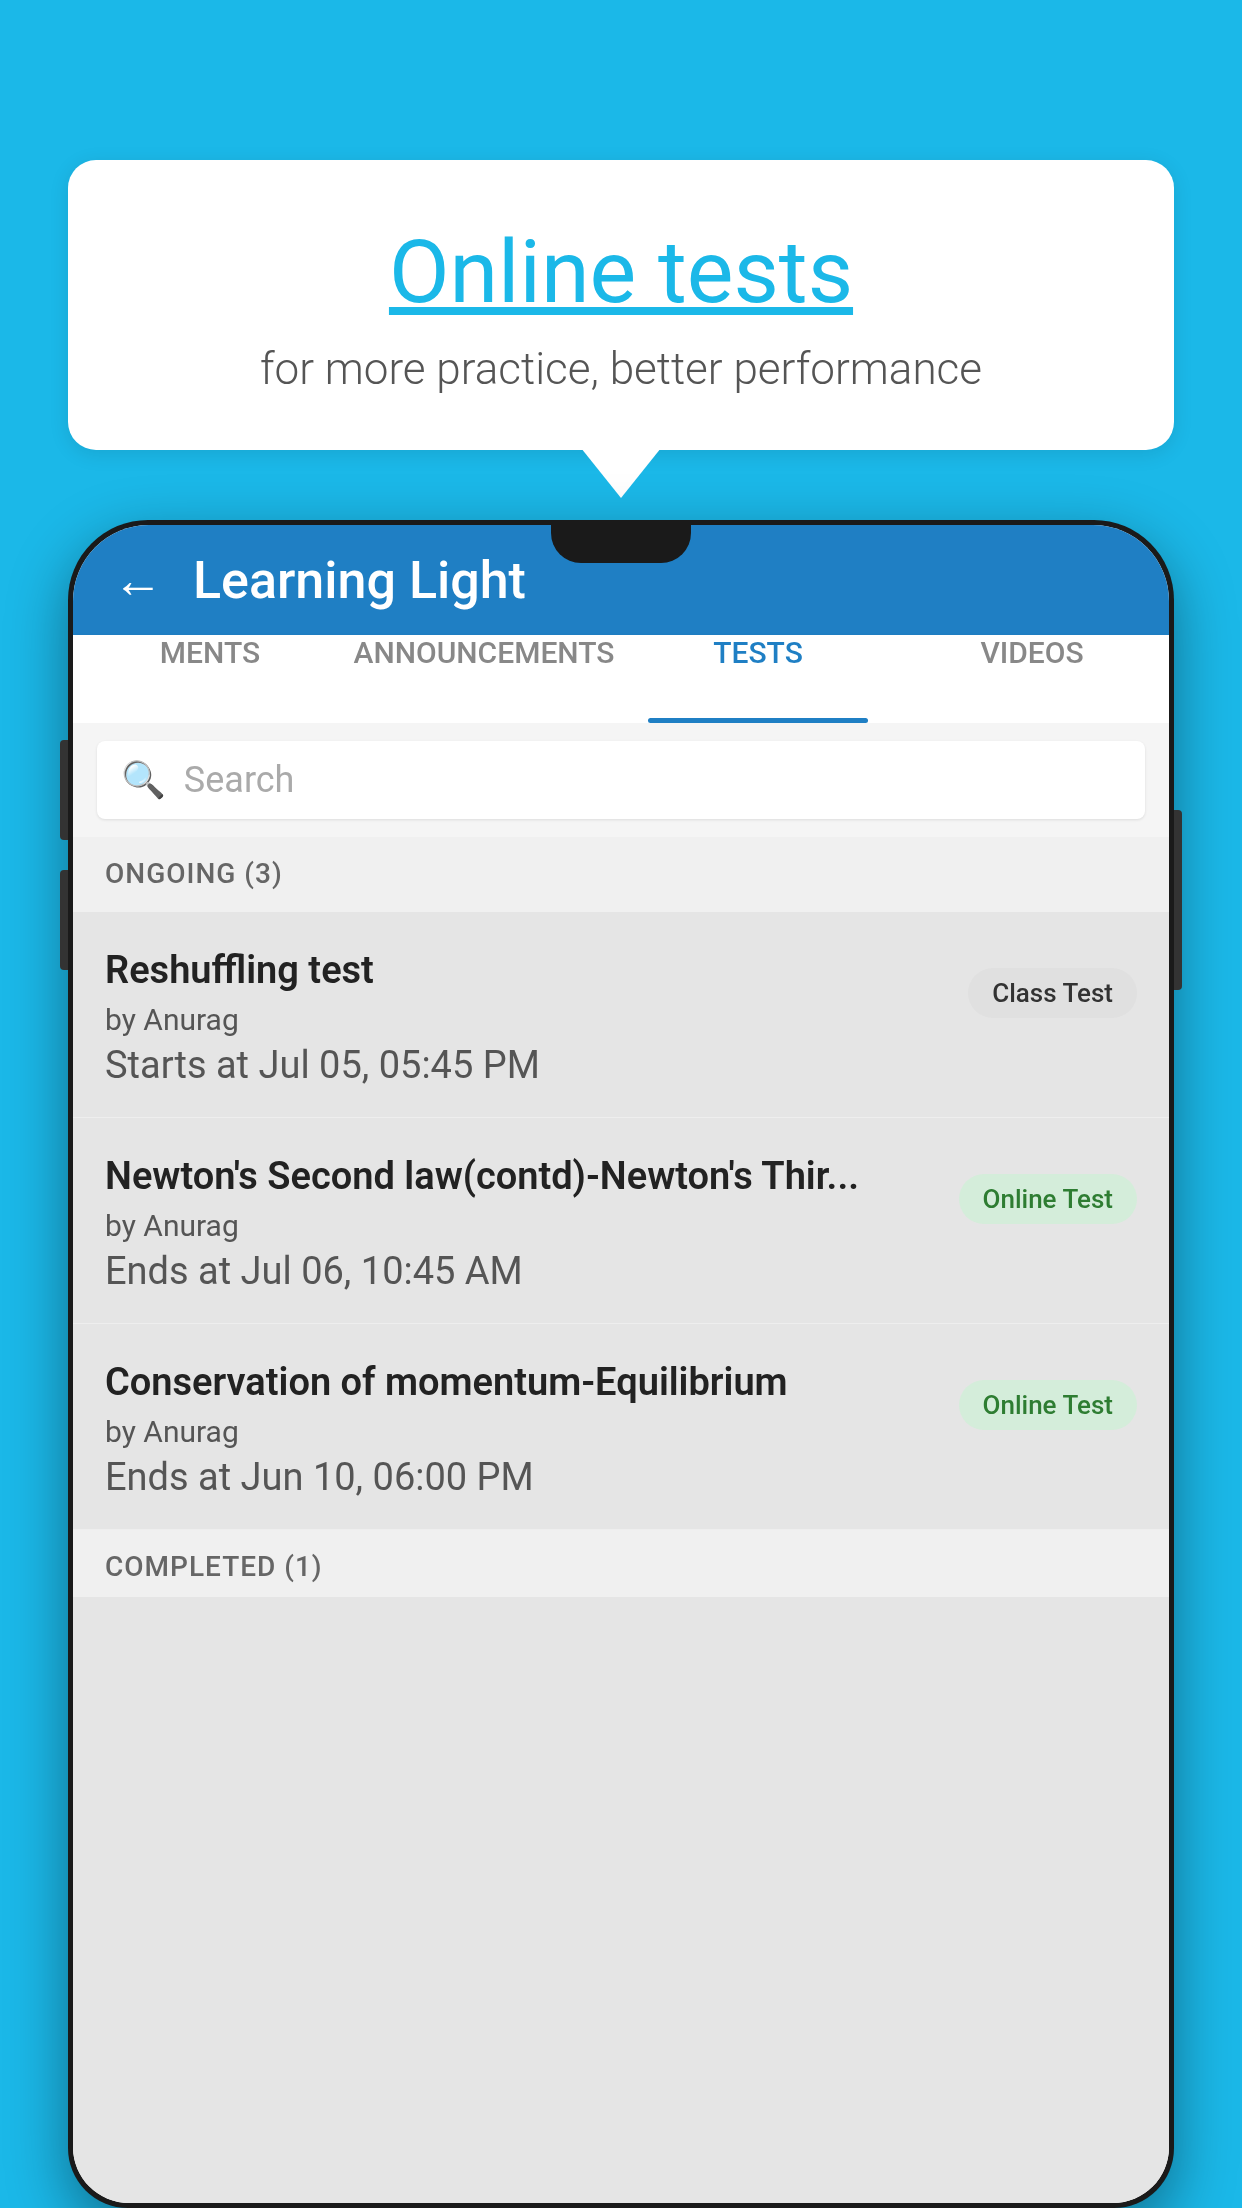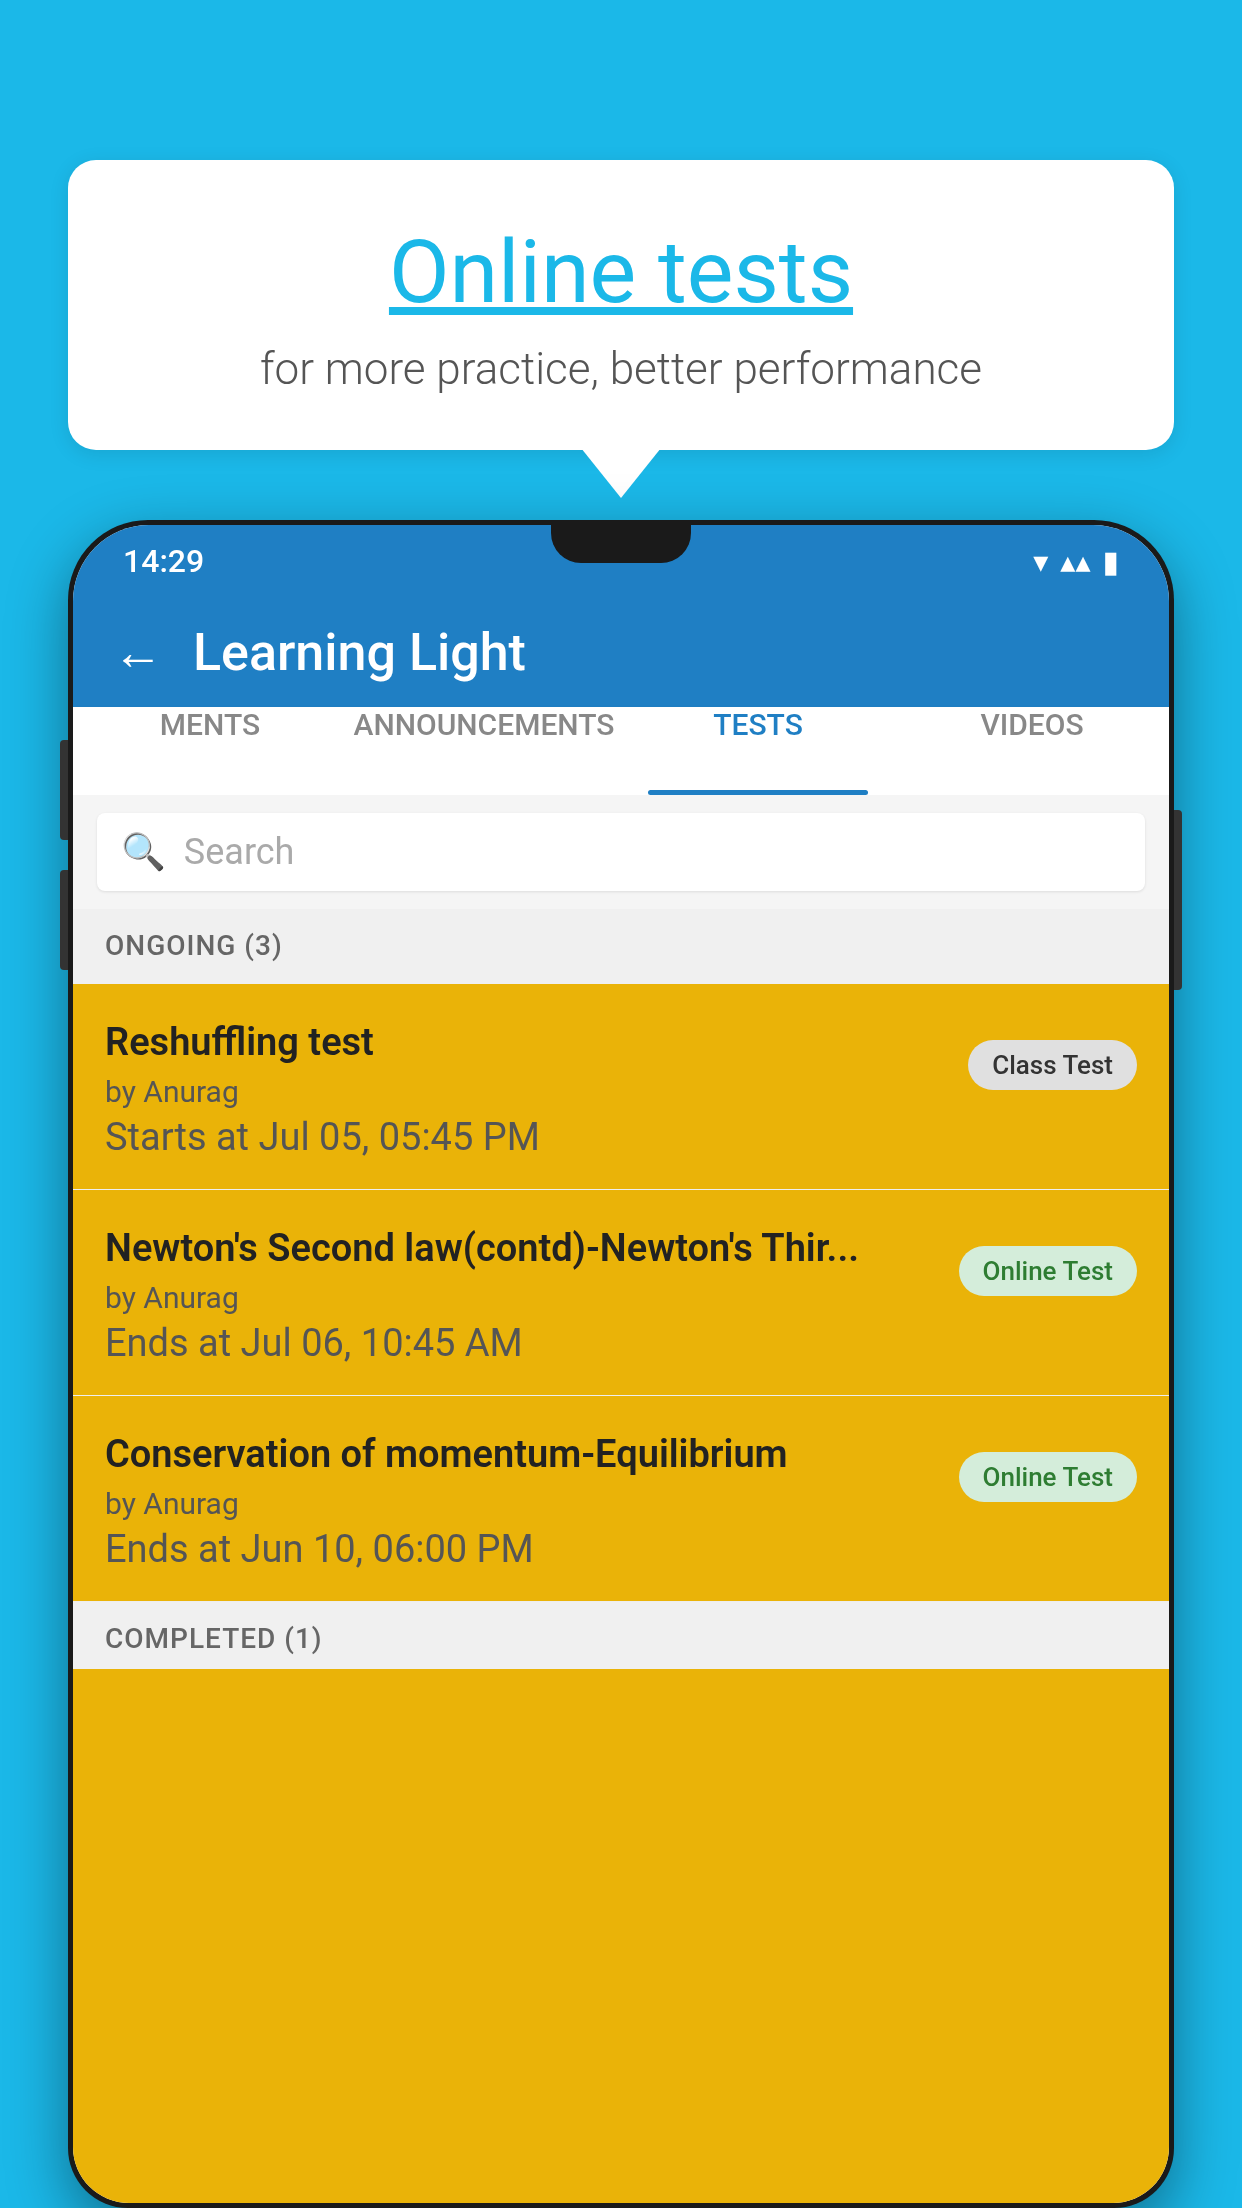--- a/index.html
+++ b/index.html
@@ -196,21 +196,21 @@
       font-size: 28px;
       color: #666;
       font-weight: 500;
       letter-spacing: 1px;
     }
 
     
     .test-list {
       flex: 1;
       overflow: hidden;
-      background: #eab308;
+      background: #e5e5e5;
     }
     .test-item {
       padding: 36px 32px 30px;
       border-bottom: 1px solid #eee;
       display: flex;
       justify-content: space-between;
       align-items: flex-start;
     }
     .test-info {
       flex: 1;
@@ -298,28 +298,20 @@
   <div class="bubble-subtitle">for more practice, better performance</div>
 </div>
 
 <div class="phone-frame">
   <div class="notch"></div>
   <div class="side-btn-left"></div>
   <div class="side-btn-left2"></div>
   <div class="side-btn-right"></div>
   <div class="phone-inner">
 
-    <div class="status-bar">
-      <span class="status-time">14:29</span>
-      <div class="status-icons">
-        <span class="wifi-icon">▾</span>
-        <span class="signal-icon">▴▴</span>
-        <span class="battery-icon">▮</span>
-      </div>
-    </div>
 
     <div class="app-bar">
       <span class="back-arrow">←</span>
       <span class="app-title">Learning Light</span>
     </div>
 
     <div class="tabs-bar">
       <div class="tab-item">
         <span>MENTS</span>
       </div>

